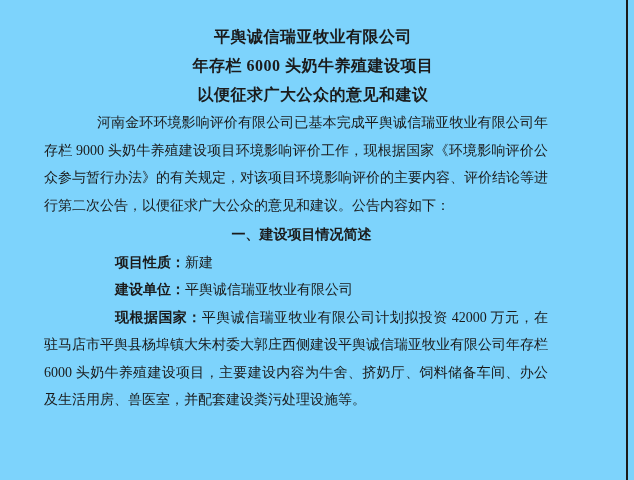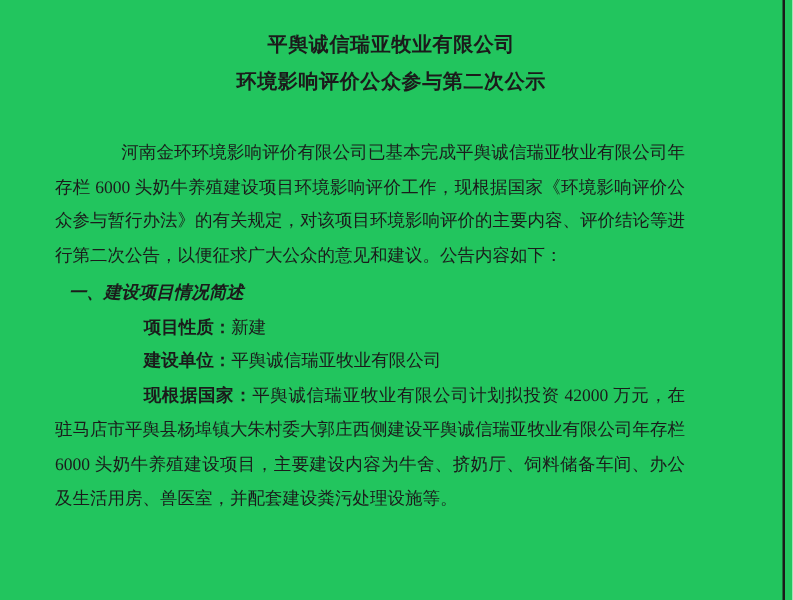--- a/index.html
+++ b/index.html
@@ -4,21 +4,21 @@
 <style>
   html, body {
     margin: 0;
     padding: 0;
     background: #ffffff;
   }
   .page {
     position: relative;
     width: 634px;
     height: 480px;
-    background: #22c55e;
+    background: #7dd3fc;
     overflow: hidden;
     font-family: "Liberation Serif", "DejaVu Serif", serif;
     color: #1b1b1b;
   }
   .page-edge-line {
     position: absolute;
     top: 0;
     bottom: 0;
     left: 626px;
     width: 2px;
@@ -49,46 +49,46 @@
   }
   .intro {
     margin: 0;
     text-indent: 53px;
   }
   .section-heading {
     margin: 2px 0 0 3px;
     font-size: 14px;
     font-weight: 700;
     text-indent: 8px;
-    text-align: left;
-    font-style: italic;
+    text-align: center;
   }
   .item {
     margin: 0;
     text-indent: 71px;
   }
   .item .label {
     font-weight: 700;
   }
 </style>
 </head>
 <body>
 
 <div class="page">
 
   <div class="page-edge-line"></div>
 
   <div class="titles">
     <div class="title-line">平舆诚信瑞亚牧业有限公司</div>
-    <div class="title-line">环境影响评价公众参与第二次公示</div>
+    <div class="title-line">年存栏 6000 头奶牛养殖建设项目</div>
+    <div class="title-line">以便征求广大公众的意见和建议</div>
   </div>
 
   <div class="doc-body">
 
-    <p class="intro">河南金环环境影响评价有限公司已基本完成平舆诚信瑞亚牧业有限公司年存栏 6000 头奶牛养殖建设项目环境影响评价工作，现根据国家《环境影响评价公众参与暂行办法》的有关规定，对该项目环境影响评价的主要内容、评价结论等进行第二次公告，以便征求广大公众的意见和建议。公告内容如下：</p>
+    <p class="intro">河南金环环境影响评价有限公司已基本完成平舆诚信瑞亚牧业有限公司年存栏 9000 头奶牛养殖建设项目环境影响评价工作，现根据国家《环境影响评价公众参与暂行办法》的有关规定，对该项目环境影响评价的主要内容、评价结论等进行第二次公告，以便征求广大公众的意见和建议。公告内容如下：</p>
 
     <p class="section-heading">一、建设项目情况简述</p>
 
 
     <p class="item"><span class="label">项目性质：</span><span class="value">新建</span></p>
 
     <p class="item"><span class="label">建设单位：</span><span class="value">平舆诚信瑞亚牧业有限公司</span></p>
 
 
     <p class="item"><span class="label">现根据国家：</span><span class="value">平舆诚信瑞亚牧业有限公司计划拟投资 42000 万元，在驻马店市平舆县杨埠镇大朱村委大郭庄西侧建设平舆诚信瑞亚牧业有限公司年存栏 6000 头奶牛养殖建设项目，主要建设内容为牛舍、挤奶厅、饲料储备车间、办公及生活用房、兽医室，并配套建设粪污处理设施等。</span></p>

